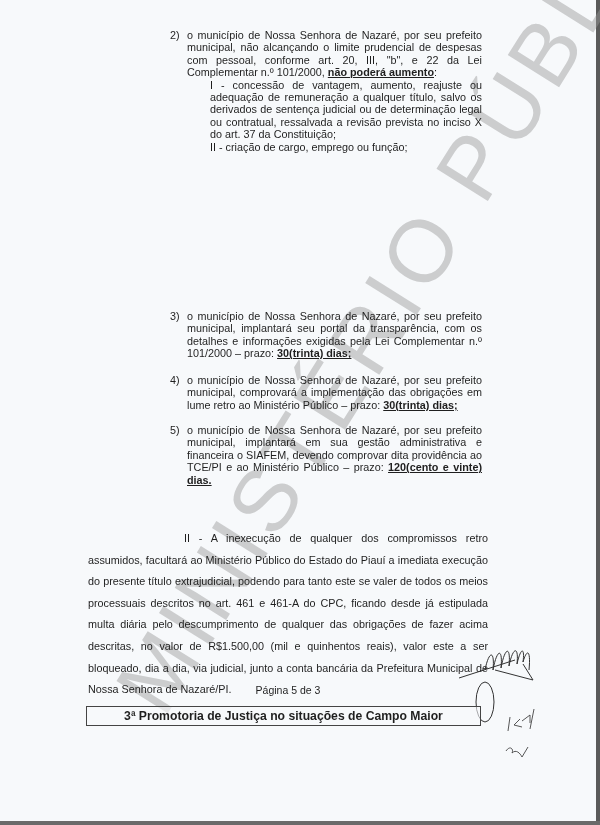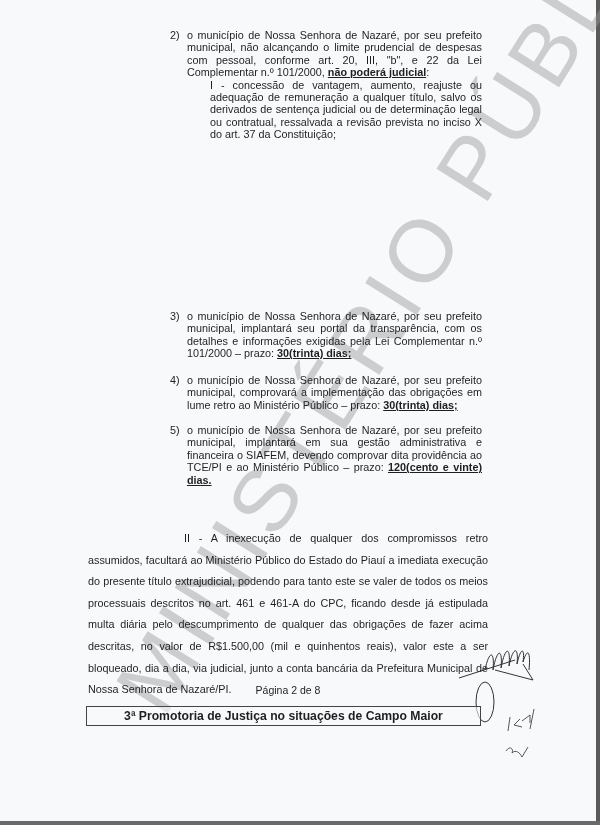--- a/index.html
+++ b/index.html
@@ -61,23 +61,24 @@
 <div class="page-edge-right"></div>
 <div class="page-edge-bottom"></div>
 
 <div class="watermark">MINISTÉRIO PÚBLICO</div>
 
 <div class="content">
 
   <div class="item" style="top:29px;">
     <span class="num">2)</span>
     <div class="body">
-      <span>o município de Nossa Senhora de Nazaré, por seu prefeito municipal, não alcançando o limite prudencial de despesas com pessoal, conforme art. 20, III, "b", e 22 da Lei Complementar n.º 101/2000, </span><span class="u">não poderá judicial</span><span>:</span>
+      <span>o município de Nossa Senhora de Nazaré, por seu prefeito municipal, não alcançando o limite prudencial de despesas com pessoal, conforme art. 20, III, "b", e 22 da Lei Complementar n.º 101/2000, </span><span class="u">não poderá aumento</span><span>:</span>
       <div class="subitems">
         <div class="sub">I - concessão de vantagem, aumento, reajuste ou adequação de remuneração a qualquer título, salvo os derivados de sentença judicial ou de determinação legal ou contratual, ressalvada a revisão prevista no inciso X do art. 37 da Constituição;</div>
+        <div class="sub">II - criação de cargo, emprego ou função;</div>
       </div>
     </div>
   </div>
 
   <div class="item" style="top:310px;">
     <span class="num">3)</span>
     <div class="body">
       <span>o município de Nossa Senhora de Nazaré, por seu prefeito municipal, implantará seu portal da transparência, com os detalhes e informações exigidas pela Lei Complementar n.º 101/2000 – prazo: </span><span class="u">30(trinta) dias;</span>
     </div>
   </div>
@@ -103,15 +104,15 @@
     <path d="M30 30 C34 10, 40 10, 38 30 C42 8, 48 8, 46 28 C50 6, 56 6, 54 26 C58 6, 64 6, 62 24 C66 6, 70 8, 68 22 C72 8, 76 10, 74 30" stroke="#333" stroke-width="1" fill="none"></path>
     <path d="M68 24 L78 40 L40 30" stroke="#333" stroke-width="1" fill="none"></path>
     <ellipse cx="30" cy="62" rx="9" ry="20" stroke="#333" stroke-width="1" fill="none"></ellipse>
   </svg>
 
   <svg class="initials" viewBox="0 0 50 60">
     <path d="M8 26 L10 12 M14 20 L20 14 M14 20 L22 22 M22 16 L30 10 L30 18 M34 4 L30 24" stroke="#444" stroke-width="0.9" fill="none"></path>
     <path d="M6 46 C10 40, 14 44, 12 48 C16 44, 20 48, 22 52 L28 42" stroke="#444" stroke-width="0.9" fill="none"></path>
   </svg>
 
-  <div class="page-number">Página 2 de 8</div>
+  <div class="page-number">Página 5 de 3</div>
   <div class="footer-box">3ª Promotoria de Justiça no situações de Campo Maior</div>
 </div>
 
 </body></html>

